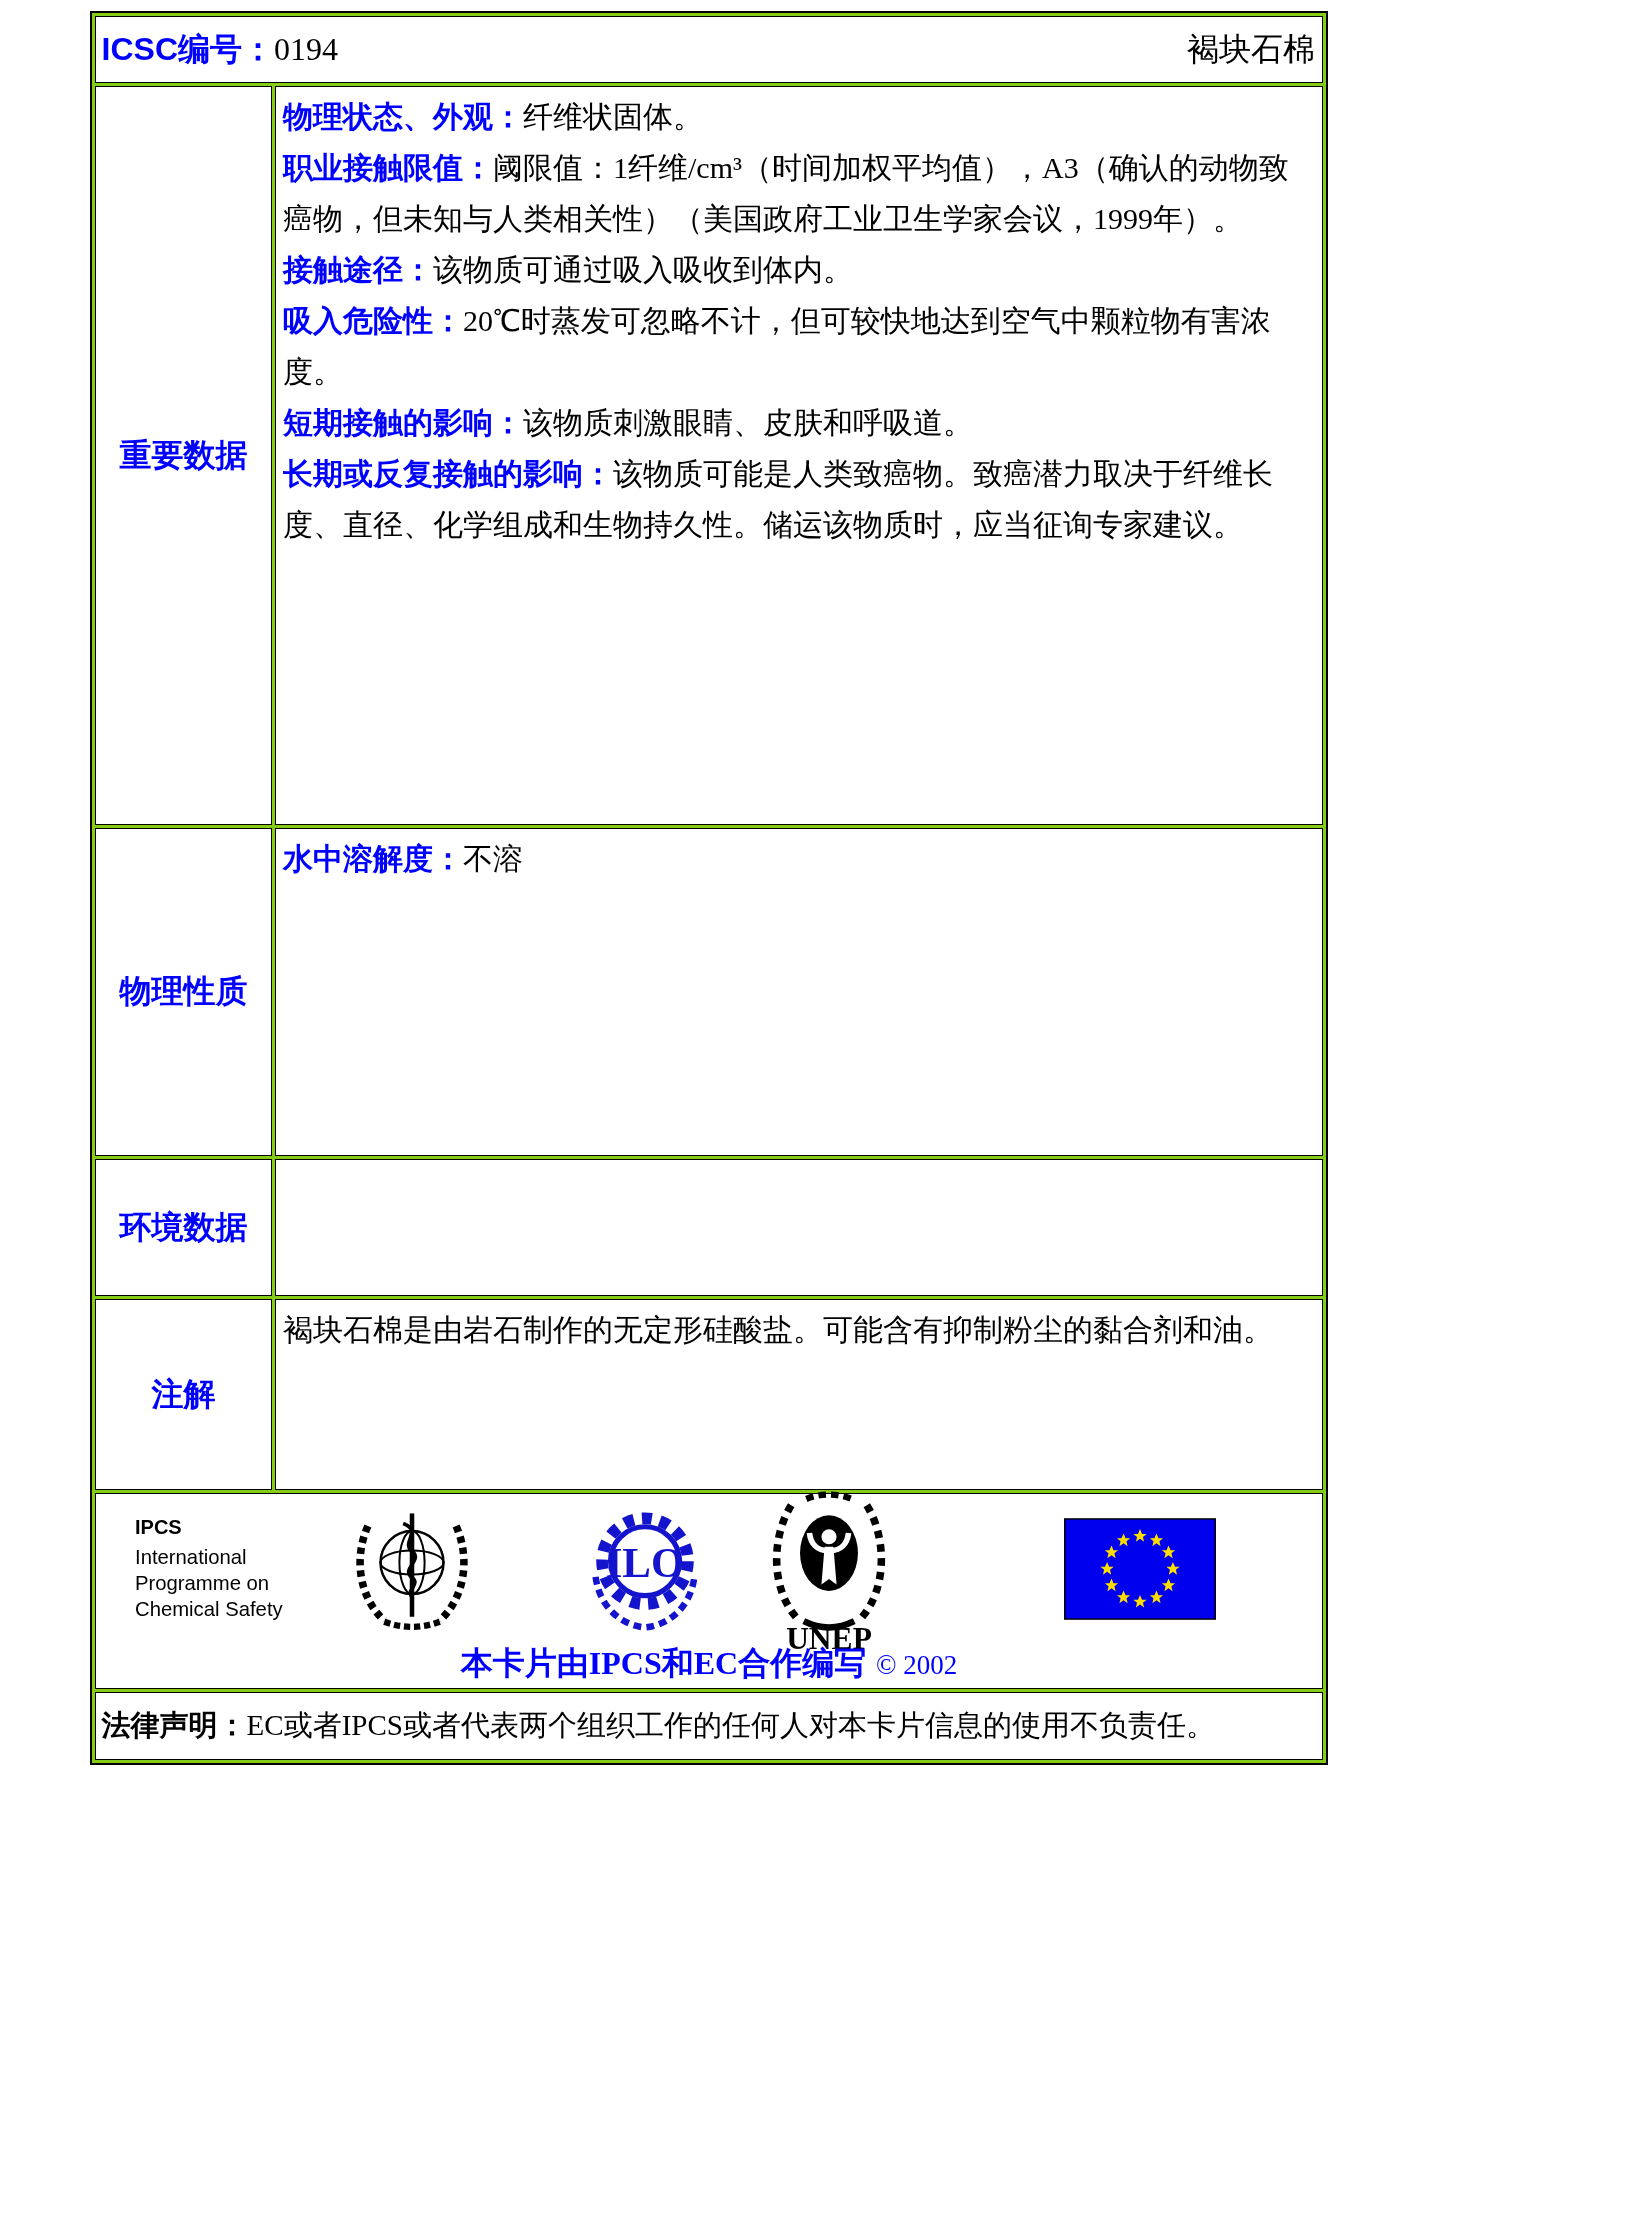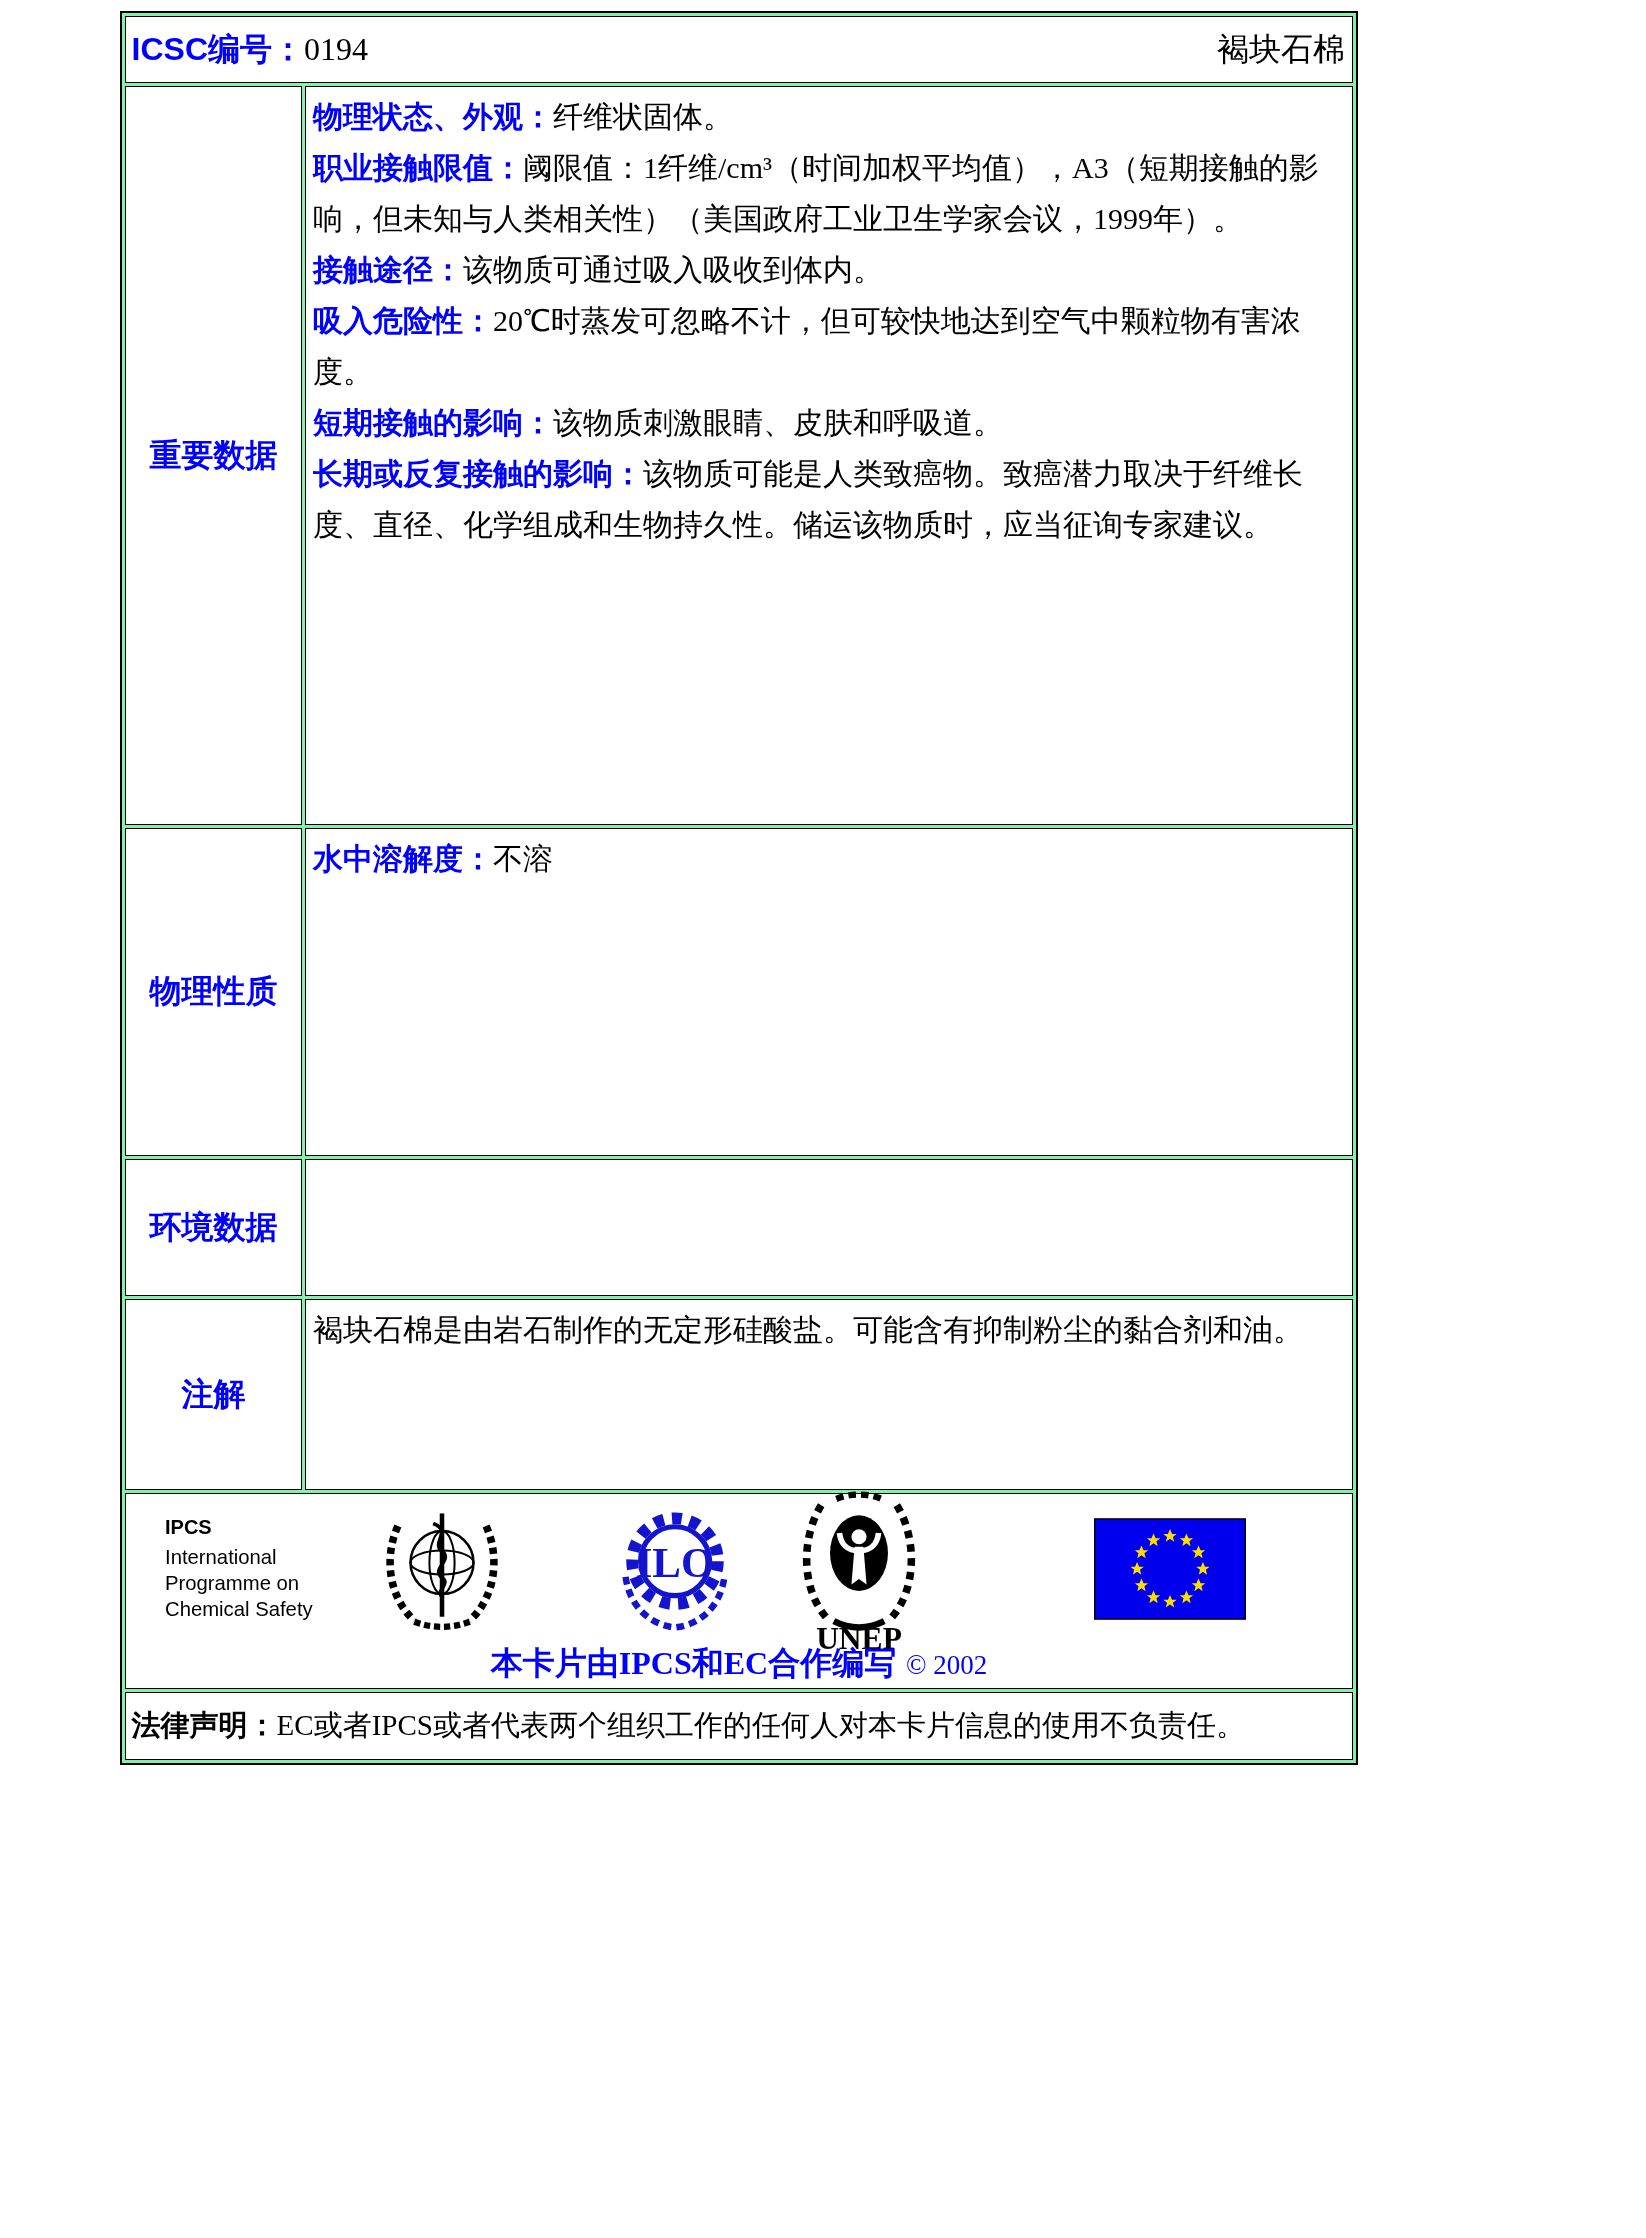--- a/index.html
+++ b/index.html
@@ -1,23 +1,23 @@
 <!DOCTYPE html>
 <html style="font-size:11.2px"><head>
 <meta charset="utf-8">
 <style>
   html,body{margin:0;padding:0;background:#fff;}
   .page{position:relative;width:1647px;height:2239px;background:#fff;
         font-family:"Liberation Serif",serif;color:#000;overflow:hidden;}
   .title{margin:0;padding-top:18px;text-align:center;color:#fe0000;
          font-size:45px;font-weight:bold;letter-spacing:5.6px;
          font-family:"DejaVu Serif",serif;}
-  table.card{margin-left:120px;margin-top:11.2px;width:1238px;
+  table.card{margin-left:90px;margin-top:11.2px;width:1238px;
              border-collapse:separate;border-spacing:3.5px;
-             border:2.1px solid #000;table-layout:fixed;background:#86efac;}
+             border:2.1px solid #000;table-layout:fixed;background:#84cc16;}
   td{border:1.4px solid #000;background:#fff;vertical-align:top;padding:0;}
   col.c-label{width:177px;}
   
   .header-cell{height:65px;vertical-align:middle;}
   .header-inner{display:flex;justify-content:space-between;align-items:center;
                 padding:0 7px 0 5.6px;font-size:32px;}
   .blue-label{color:#0000fe;font-family:"Liberation Sans",sans-serif;font-weight:bold;}
   
   .label-cell{vertical-align:middle;text-align:center;color:#0000fe;
               font-family:"Liberation Sans",sans-serif;font-weight:bold;font-size:32px;}
@@ -69,21 +69,21 @@
       </td>
     </tr>
 
     <tr>
       <td class="label-cell" style="height:737px;">重要数据</td>
       <td class="content-cell">
         <div>
           <span class="flabel">物理状态、外观：</span><span class="fvalue">纤维状固体。</span>
         </div>
         <div>
-          <span class="flabel">职业接触限值：</span><span class="fvalue">阈限值：1纤维/cm³（时间加权平均值），A3（短期接触的影响，但未知与人类相关性）（美国政府工业卫生学家会议，1999年）。</span>
+          <span class="flabel">职业接触限值：</span><span class="fvalue">阈限值：1纤维/cm³（时间加权平均值），A3（确认的动物致癌物，但未知与人类相关性）（美国政府工业卫生学家会议，1999年）。</span>
         </div>
         <div>
           <span class="flabel">接触途径：</span><span class="fvalue">该物质可通过吸入吸收到体内。</span>
         </div>
         <div>
           <span class="flabel">吸入危险性：</span><span class="fvalue">20℃时蒸发可忽略不计，但可较快地达到空气中颗粒物有害浓度。</span>
         </div>
         <div>
           <span class="flabel">短期接触的影响：</span><span class="fvalue">该物质刺激眼睛、皮肤和呼吸道。</span>
         </div>

